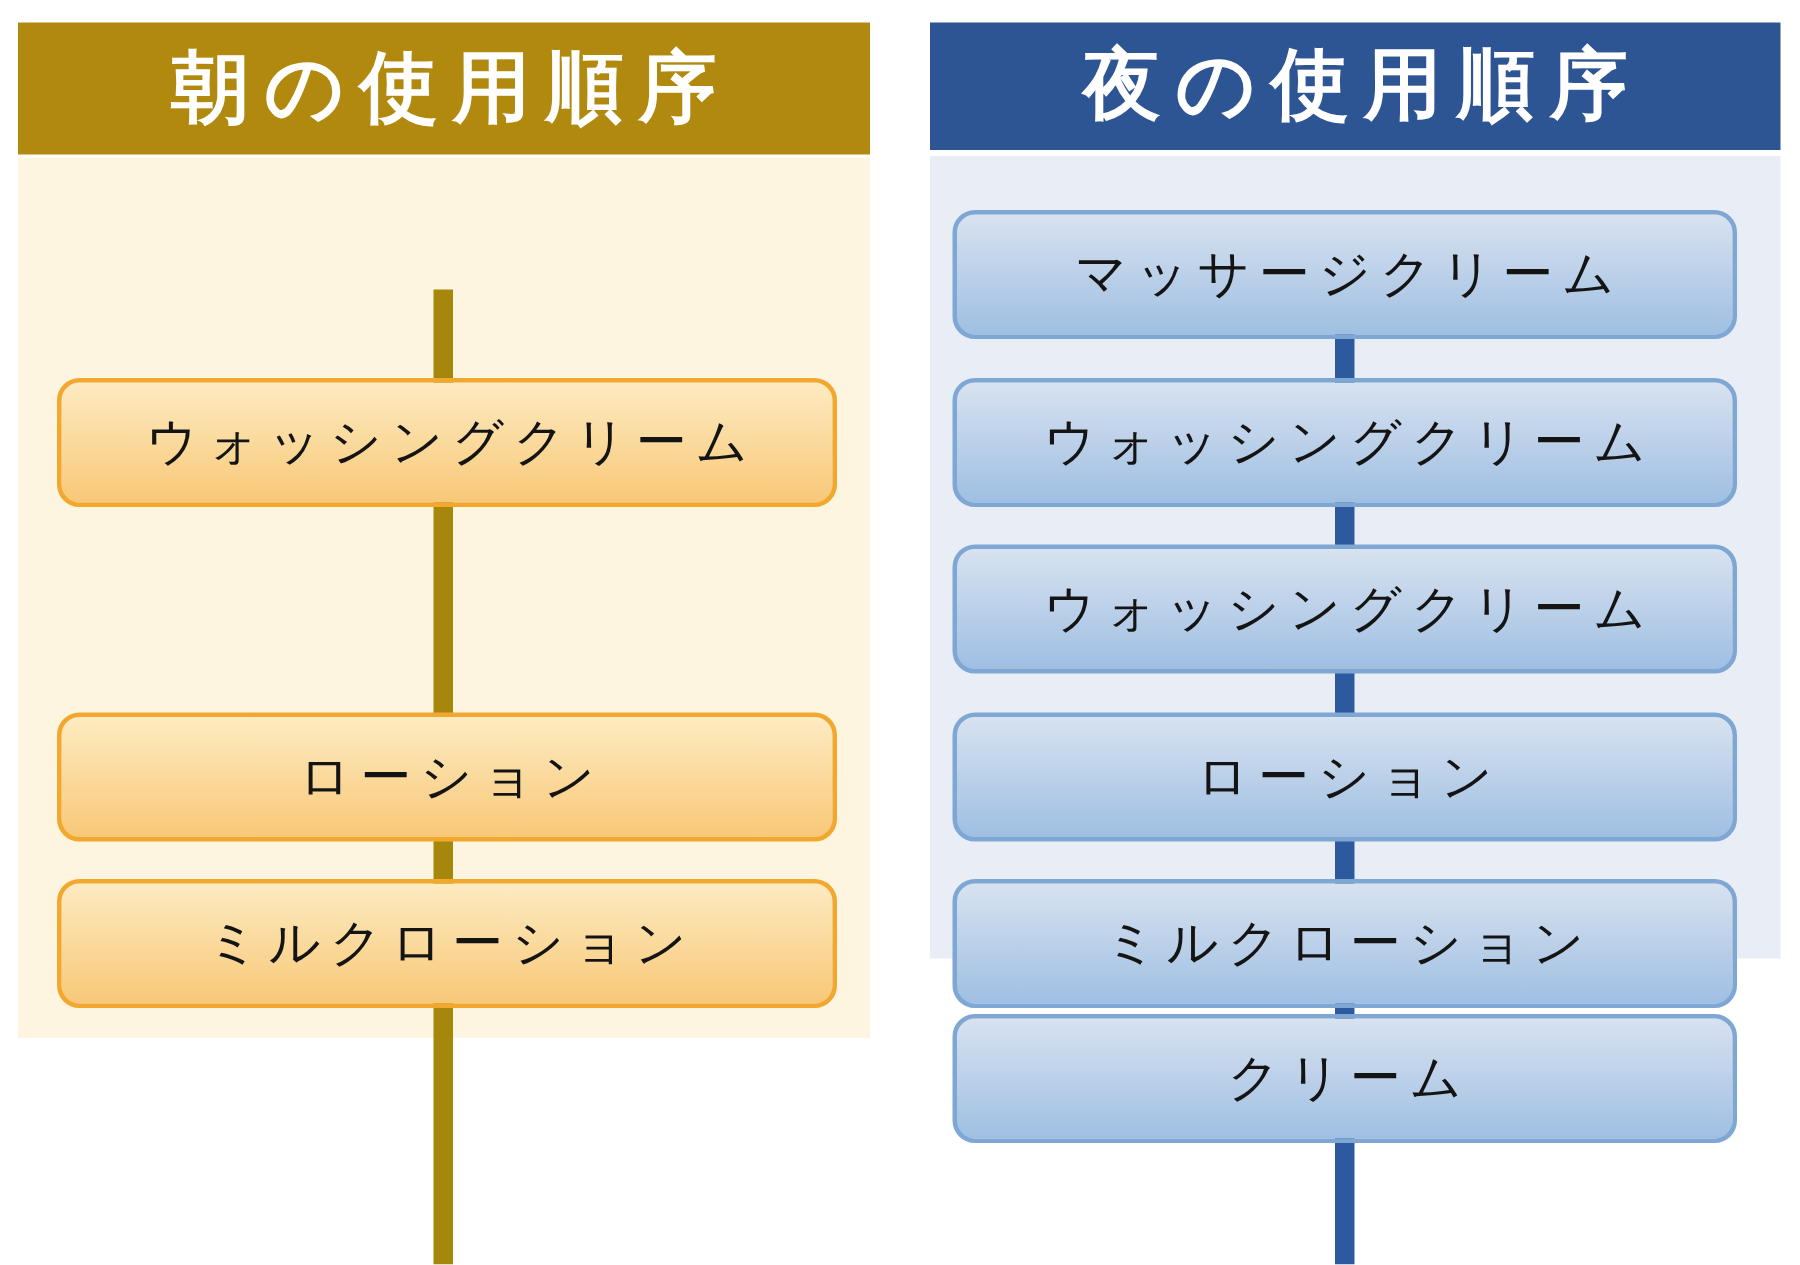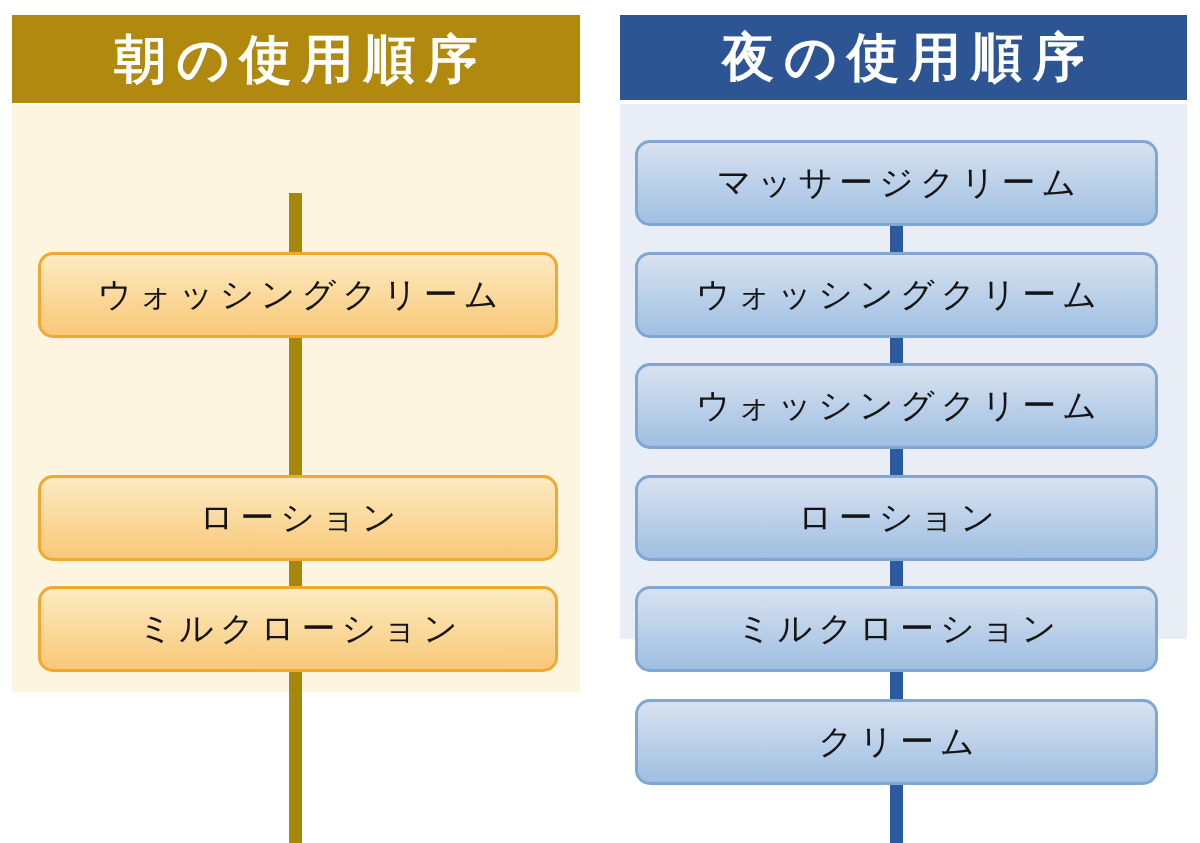--- a/index.html
+++ b/index.html
@@ -114,20 +114,20 @@
           </div>
           <div class="step-box" style="top: 259px;">
             <span class="step-label">ウォッシングクリーム</span>
           </div>
           <div class="step-box" style="top: 370.5px;">
             <span class="step-label">ローション</span>
           </div>
           <div class="step-box" style="top: 482px;">
             <span class="step-label">ミルクローション</span>
           </div>
-          <div class="step-box" style="top: 595px; font-family: Liberation Serif, serif;">
+          <div class="step-box" style="top: 572px; font-family: Liberation Serif, serif;">
             <span class="step-label">クリーム</span>
           </div>
         </div>
     </div>
   </section>
 
 </div>
 
 </body></html>

